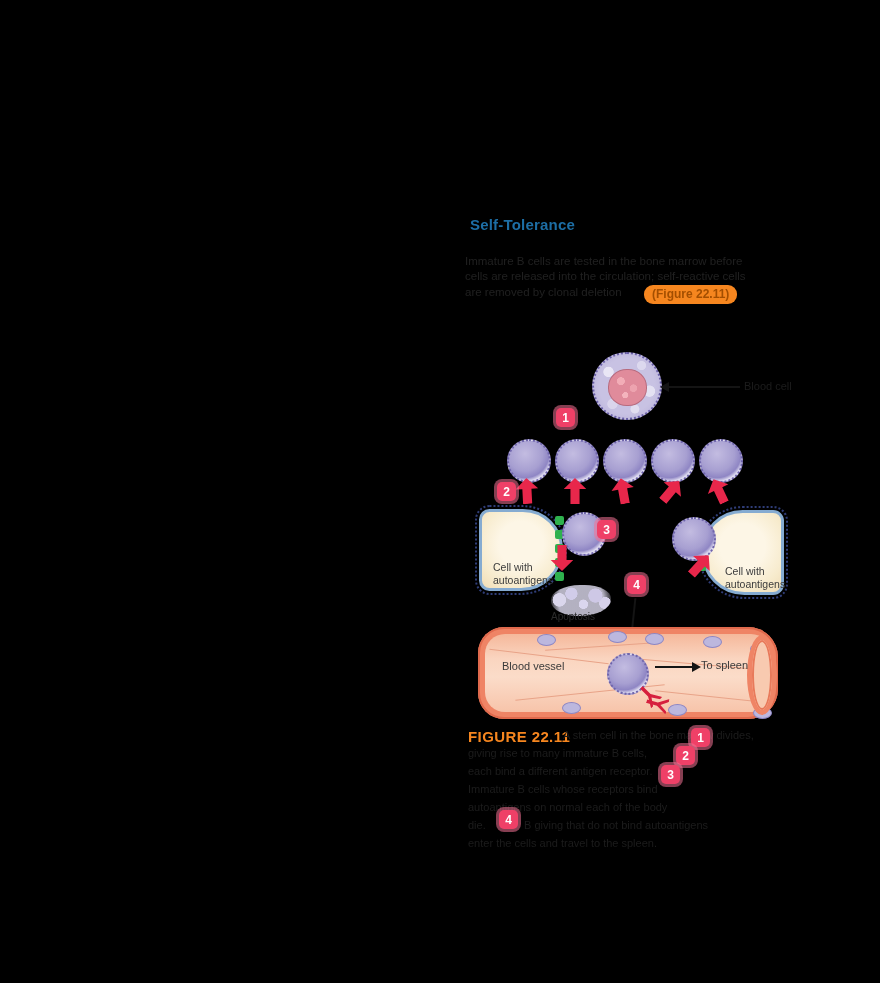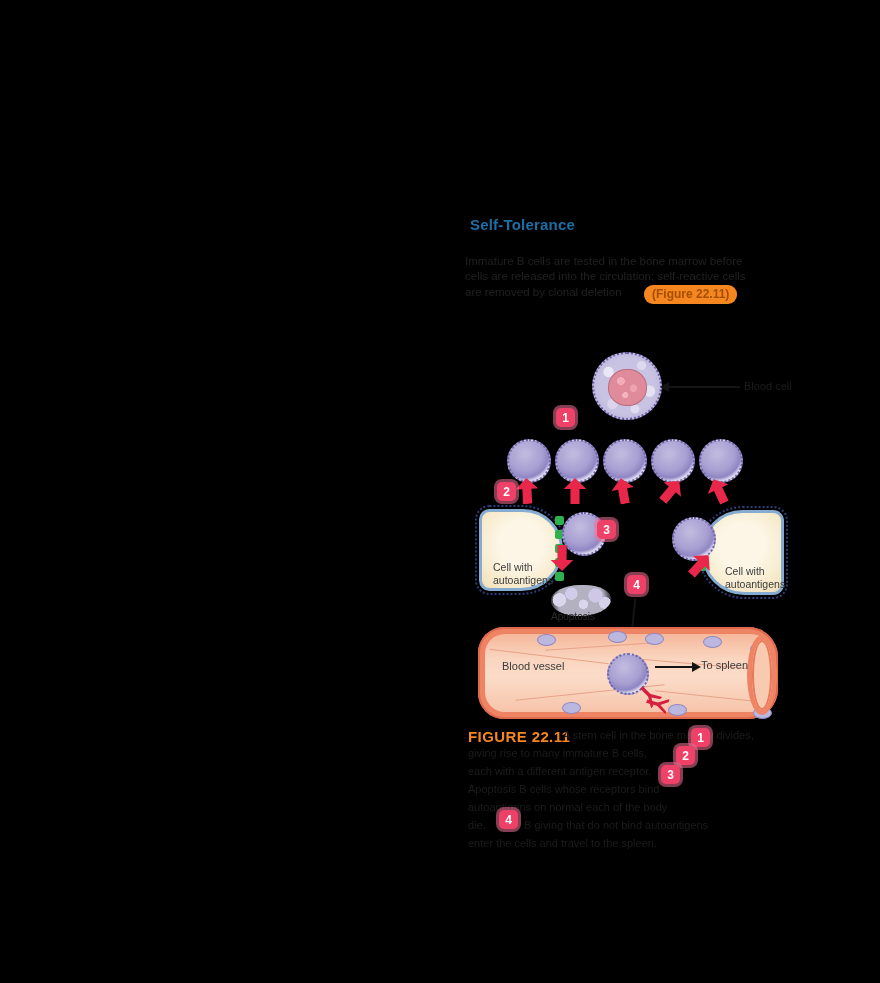--- a/index.html
+++ b/index.html
@@ -163,22 +163,22 @@
     <div class="abs antibody" style="left:163px;top:57px;transform:rotate(135deg)"></div>
     <div class="abs antibody" style="left:171px;top:66px;transform:rotate(105deg)"></div>
     <div class="abs hline" style="left:177px;top:39px;width:38px"></div>
     <div class="abs arrowhead-right" style="left:214px;top:35px"></div>
     <div class="abs diagram-label" style="left:223px;top:32px">To spleen</div>
   </div>
 
   <div class="abs figure-label" style="left:468px;top:728px">FIGURE 22.11</div>
   <div class="abs faint" style="left:563px;top:729px">A stem cell in the bone marrow divides,</div>
   <div class="abs faint" style="left:468px;top:747px">giving rise to many immature B cells,</div>
-  <div class="abs faint" style="left:468px;top:765px">each with a different antigen receptor.</div>
-  <div class="abs faint" style="left:468px;top:783px">Apoptosis B cells whose receptors bind</div>
+  <div class="abs faint" style="left:468px;top:765px">each bind a different antigen receptor.</div>
+  <div class="abs faint" style="left:468px;top:783px">Immature B cells whose receptors bind</div>
   <div class="abs faint" style="left:468px;top:801px">autoantigens on normal each of the body</div>
   <div class="abs faint" style="left:468px;top:819px">die.</div>
   <div class="abs faint" style="left:524px;top:819px">B giving that do not bind autoantigens</div>
   <div class="abs faint" style="left:468px;top:837px">enter the cells and travel to the spleen.</div>
   <div class="abs badge" style="left:691px;top:728px">1</div>
   <div class="abs badge" style="left:676px;top:746px">2</div>
   <div class="abs badge" style="left:661px;top:765px">3</div>
   <div class="abs badge" style="left:499px;top:810px">4</div>
 
 </div>

